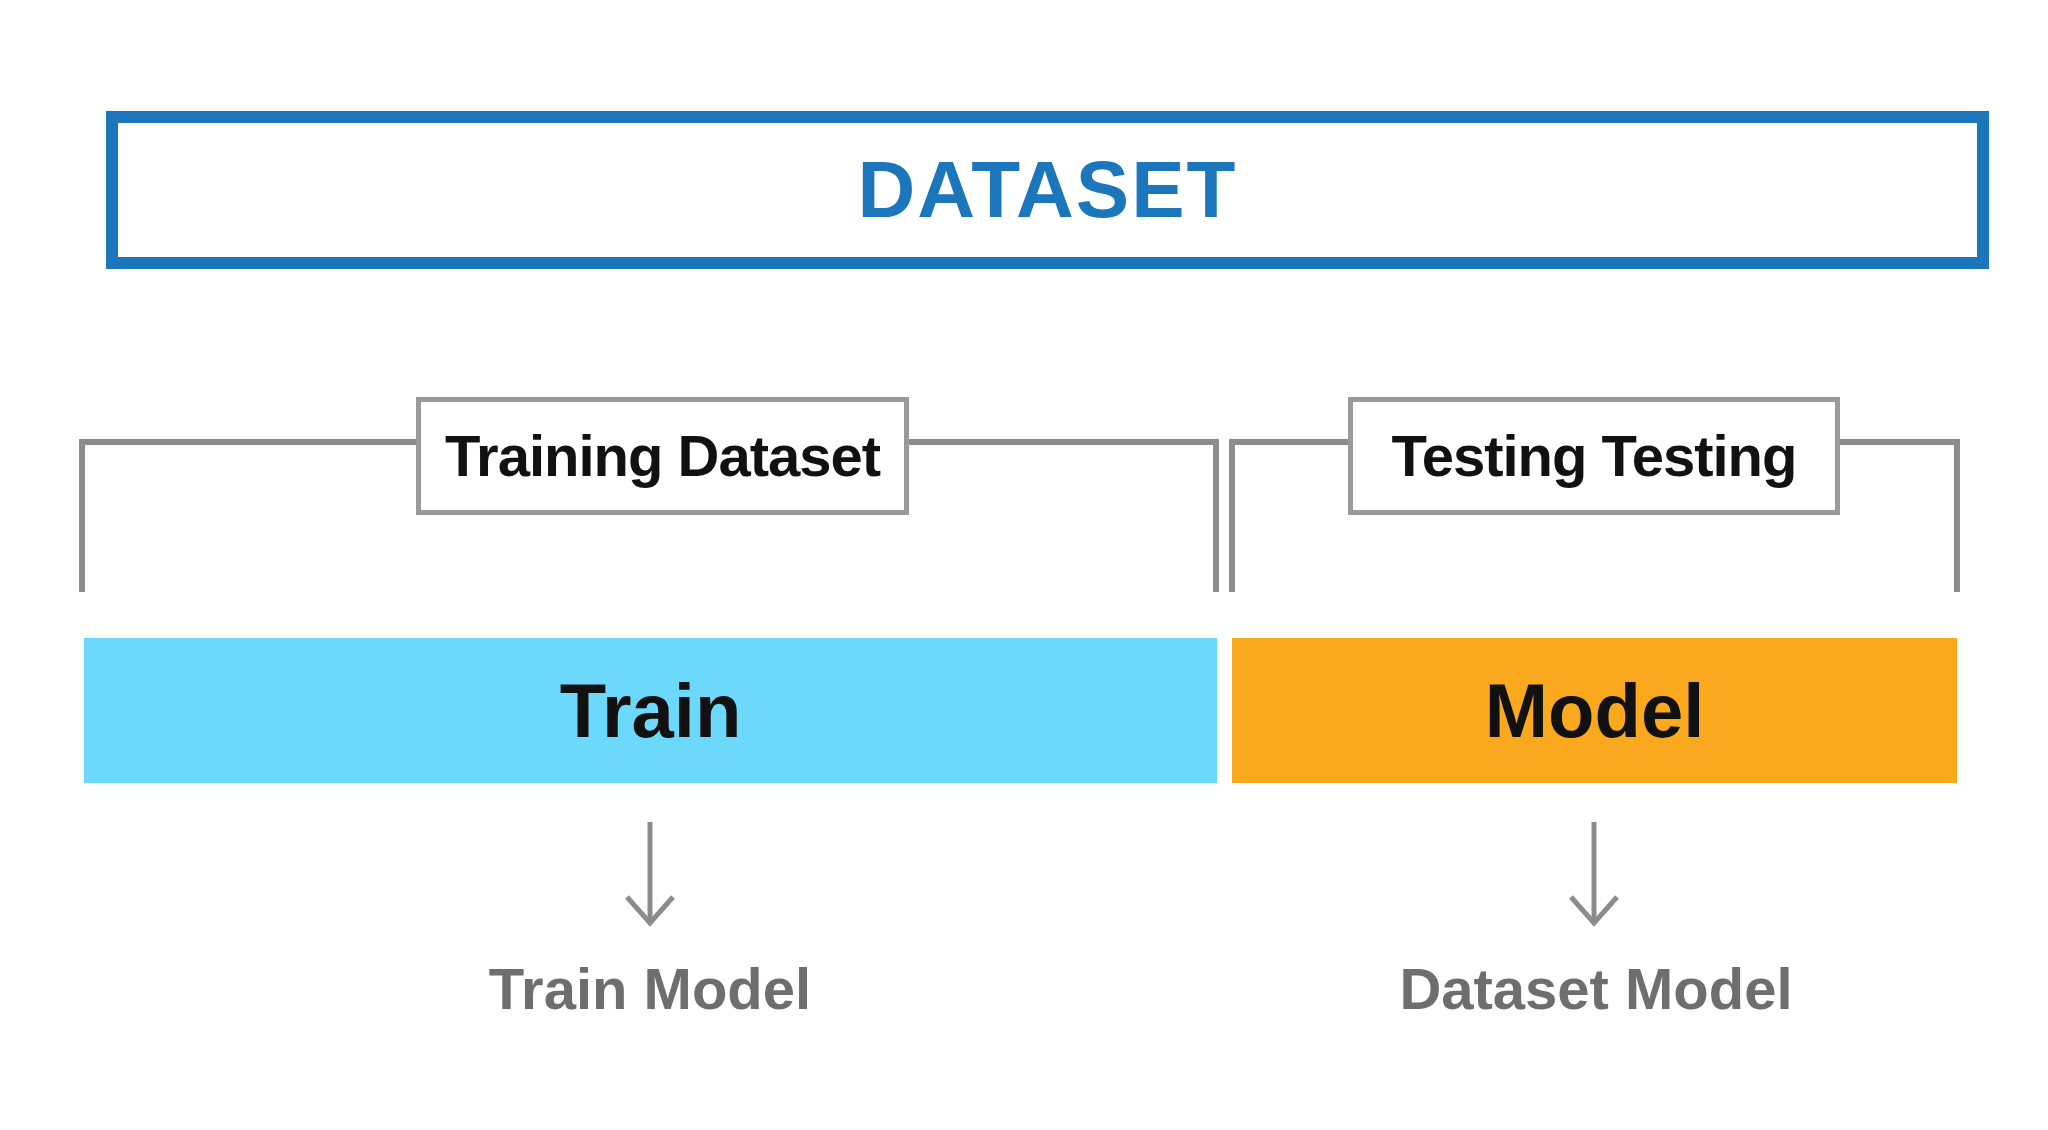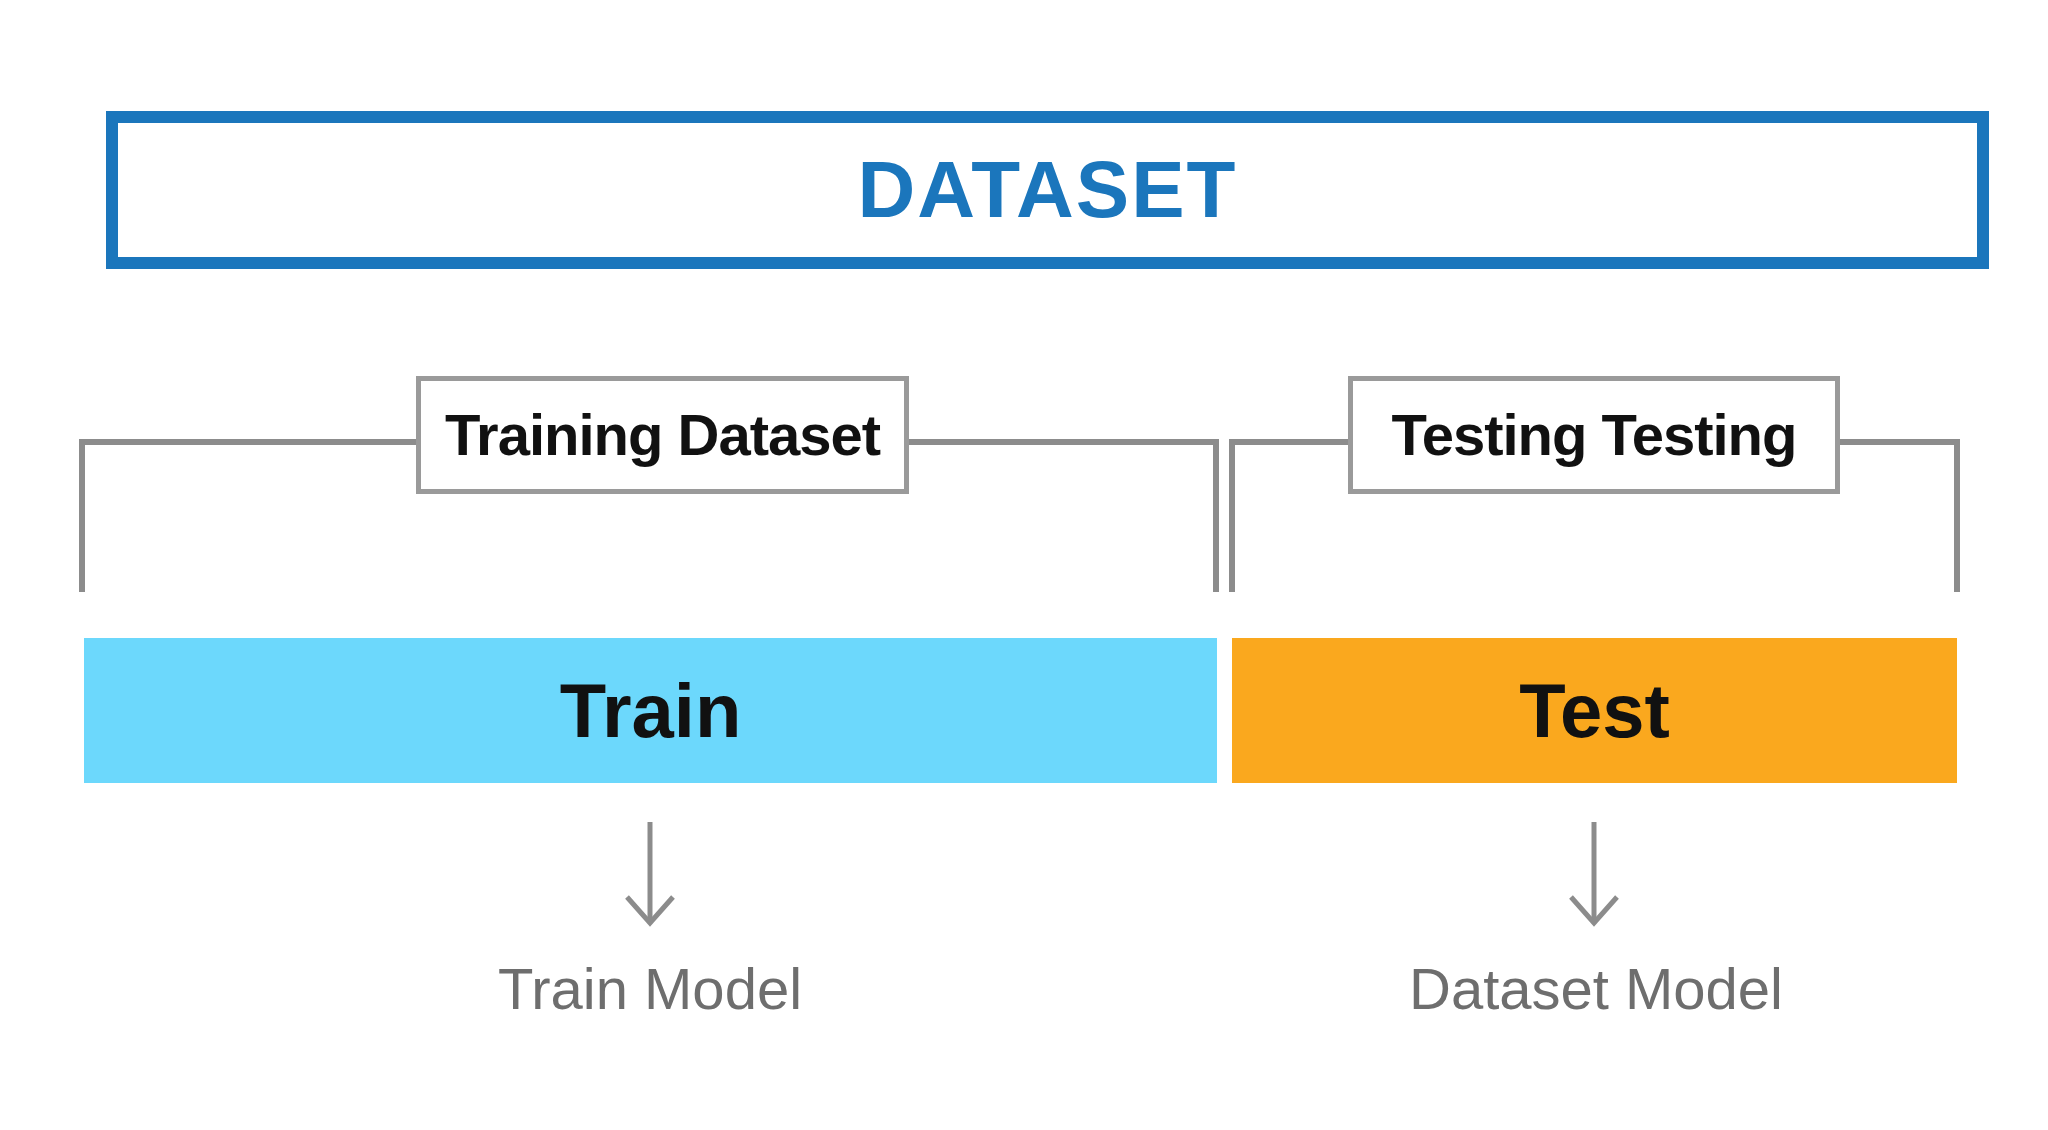--- a/index.html
+++ b/index.html
@@ -40,21 +40,21 @@
   
   svg.lines{
     position:absolute;left:0;top:0;width:2048px;height:1130px;
     pointer-events:none;
   }
   svg.lines .bracket{stroke:var(--connector-gray);stroke-width:6;fill:none;}
   svg.lines .arrow{stroke:var(--connector-gray);stroke-width:5;fill:none;}
 
   
   .label-box{
-    position:absolute;top:376px;height:118px;
+    position:absolute;top:397px;height:118px;
     box-sizing:border-box;
     border:5px solid var(--box-border-gray);
     background:#fff;
     display:flex;align-items:center;justify-content:center;
   }
   .label-box.training{left:416px;width:493px;}
   .label-box.testing{left:1348px;width:492px;}
   .label-box .lbl{
     color:var(--text-black);
     font-size:58px;font-weight:700;
@@ -74,21 +74,21 @@
     color:var(--text-black);
     font-size:76px;font-weight:700;
     line-height:1;
   }
 
   
   .outcome{
     position:absolute;top:952px;height:72px;width:600px;
     display:flex;align-items:center;justify-content:center;
     color:var(--outcome-gray);
-    font-size:58px;font-weight:400;
+    font-size:58px;font-weight:700;
     white-space:nowrap;
   }
   .outcome.train-model{left:350px;}
   .outcome.evaluate-model{left:1296px;}
 </style>
 </head>
 <body>
 
 <div class="canvas">
 
@@ -119,19 +119,19 @@
     <span class="lbl">Training Dataset</span>
   </div>
   <div class="label-box testing">
     <span class="lbl">Testing Testing</span>
   </div>
 
   <div class="segment train">
     <span class="seg-label">Train</span>
   </div>
   <div class="segment test">
-    <span class="seg-label">Test</span>
+    <span class="seg-label">Model</span>
   </div>
 
   <div class="outcome train-model">Train Model</div>
   <div class="outcome evaluate-model">Dataset Model</div>
 
 </div>
 
 </body></html>

